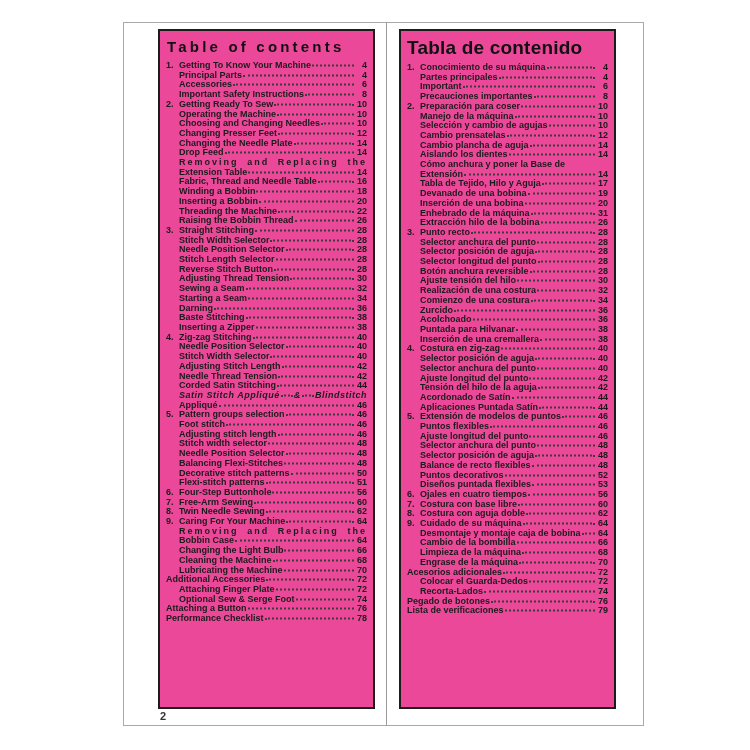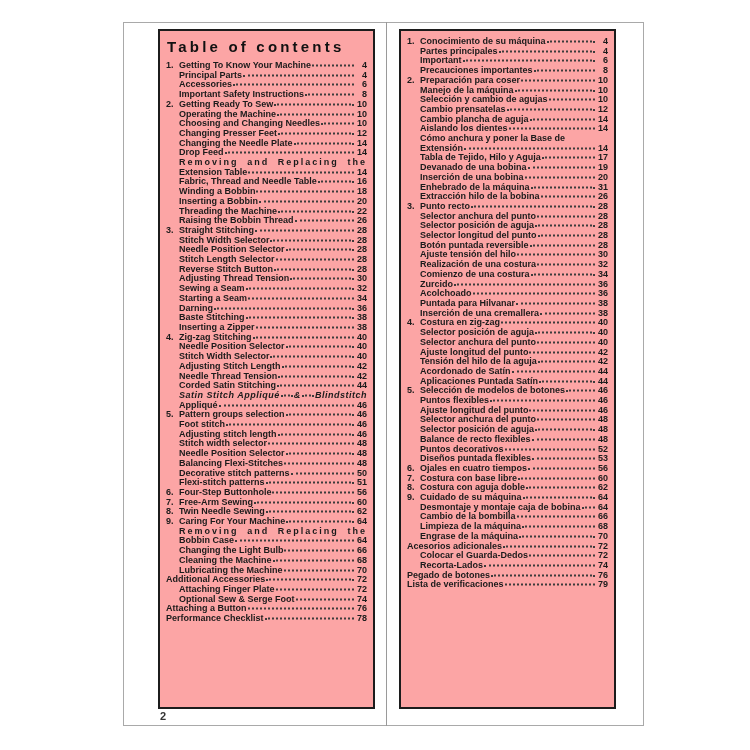--- a/index.html
+++ b/index.html
@@ -19,21 +19,21 @@
     box-sizing:border-box;
   }
   .fold-divider {
     position:absolute; left:262px; top:-1px;
     width:1px; height:704px;
     background:#9a9a9a;
   }
   .toc-box {
     position:absolute; top:6px;
     width:217px; height:680px;
-    background:#fca5a5;
+    background:#ec4899;
     border:2px solid #1c1c1c;
     box-sizing:border-box;
     padding:6px 6px 0 6px;
     overflow:hidden;
   }
   .toc-box.en { left:34px; }
   .toc-box.es { left:275px; }
   h1 { margin:0; padding:0; font-weight:bold; color:#111; }
   .title-en {
     font-size:15px; letter-spacing:3.2px; white-space:nowrap;
@@ -369,20 +369,21 @@
         </div>
         <div class="row">
           <span class="label">Performance Checklist</span>
           <span class="dots"></span>
           <span class="pg">78</span>
         </div>
       </div>
   </section>
 
   <section class="toc-box es">
+    <h1 class="title-es">Tabla de contenido</h1>
     <div class="rows">
         <div class="row">
           <span class="num">1.</span>
           <span class="label">Conocimiento de su máquina</span>
           <span class="dots"></span>
           <span class="pg">4</span>
         </div>
         <div class="row i1">
           <span class="label">Partes principales</span>
           <span class="dots"></span>
@@ -477,21 +478,21 @@
           <span class="label">Selector posición de aguja</span>
           <span class="dots"></span>
           <span class="pg">28</span>
         </div>
         <div class="row i1">
           <span class="label">Selector longitud del punto</span>
           <span class="dots"></span>
           <span class="pg">28</span>
         </div>
         <div class="row i1">
-          <span class="label">Botón puntada reversible</span>
+          <span class="label">Botón anchura reversible</span>
           <span class="dots"></span>
           <span class="pg">28</span>
         </div>
         <div class="row i1">
           <span class="label">Ajuste tensión del hilo</span>
           <span class="dots"></span>
           <span class="pg">30</span>
         </div>
         <div class="row i1">
           <span class="label">Realización de una costura</span>
@@ -554,21 +555,21 @@
           <span class="dots"></span>
           <span class="pg">44</span>
         </div>
         <div class="row i1">
           <span class="label">Aplicaciones Puntada Satín</span>
           <span class="dots"></span>
           <span class="pg">44</span>
         </div>
         <div class="row">
           <span class="num">5.</span>
-          <span class="label">Selección de modelos de botones</span>
+          <span class="label">Extensión de modelos de puntos</span>
           <span class="dots"></span>
           <span class="pg">46</span>
         </div>
         <div class="row i1">
           <span class="label">Puntos flexibles</span>
           <span class="dots"></span>
           <span class="pg">46</span>
         </div>
         <div class="row i1">
           <span class="label">Ajuste longitud del punto</span>

